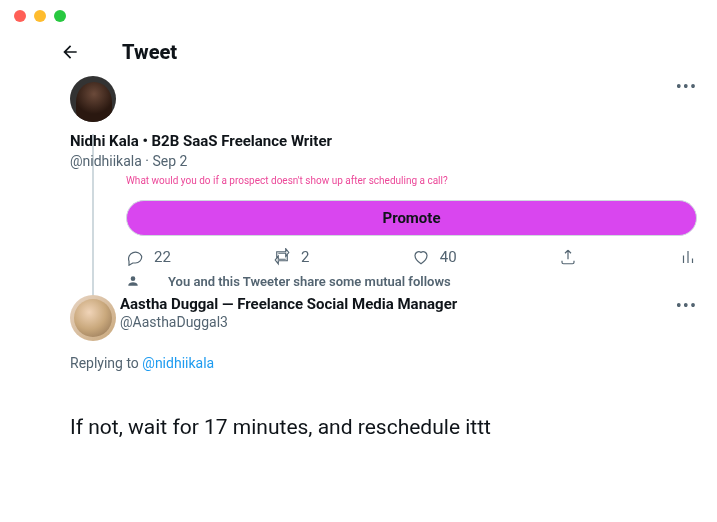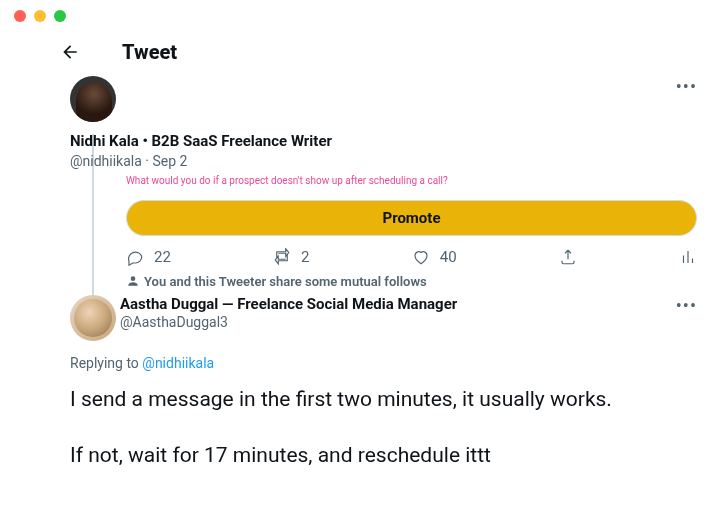--- a/index.html
+++ b/index.html
@@ -67,35 +67,35 @@
 .promote-btn {
   margin-left: 56px;
   border: 1px solid #cfd9de;
   border-radius: 22px;
   padding: 8px 0;
   text-align: center;
   font-size: 15px;
   font-weight: 700;
   color: #0f1419;
   cursor: pointer;
-  background: #eab308;
+  background: #d946ef;
 }
 .actions {
   margin: 12px 0 8px 56px;
   display: flex;
   align-items: center;
   justify-content: space-between;
   color: #536471;
   font-size: 15px;
 }
 .action { display: flex; align-items: center; gap: 10px; cursor: pointer; }
 .action svg { width: 18px; height: 18px; fill: none; stroke: #536471; stroke-width: 1.6; }
 .mutual {
   margin: 4px 0 6px 56px;
-  display: flex; align-items: center; gap: 4px;
+  display: flex; align-items: center; gap: 28px;
   color: #536471; font-size: 13px; font-weight: 600;
 }
 .mutual svg { width: 14px; height: 14px; fill: #536471; }
 .thread-line {
   position: absolute;
   left: 92px;
   top: 134px;
   width: 2px;
   height: 170px;
   background: #cfd9de;
@@ -191,18 +191,17 @@
       <div class="name-line">
         <div class="display-name">Aastha Duggal — Freelance Social Media Manager</div>
         <div class="reply-handle">@AasthaDuggal3</div>
       </div>
       <div class="more-btn">•••</div>
     </div>
     <div class="replying-to">
       <span>Replying to </span><span class="mention">@nidhiikala</span>
     </div>
     <div class="reply-text">
-      <p>I send a message in the first two minutes, it usually works.</p>
       <br>
       <p>If not, wait for 17 minutes, and reschedule ittt</p>
     </div>
   </div>
 </div>
 
 </body></html>

